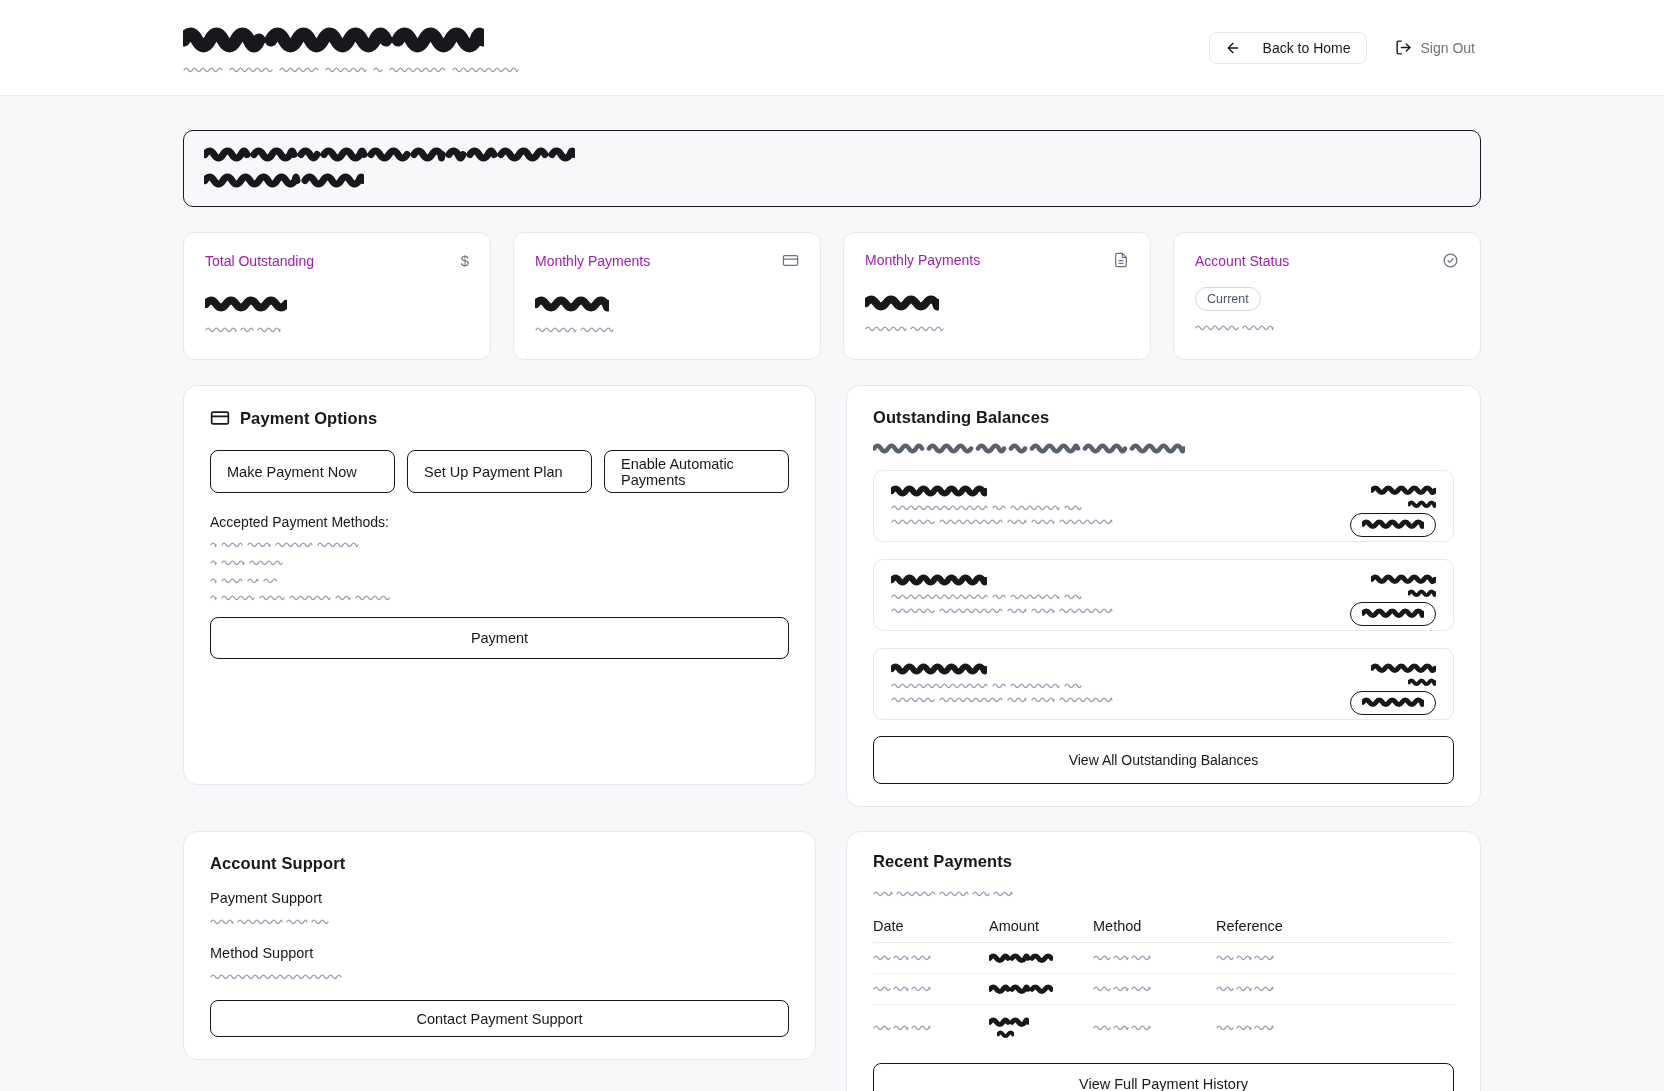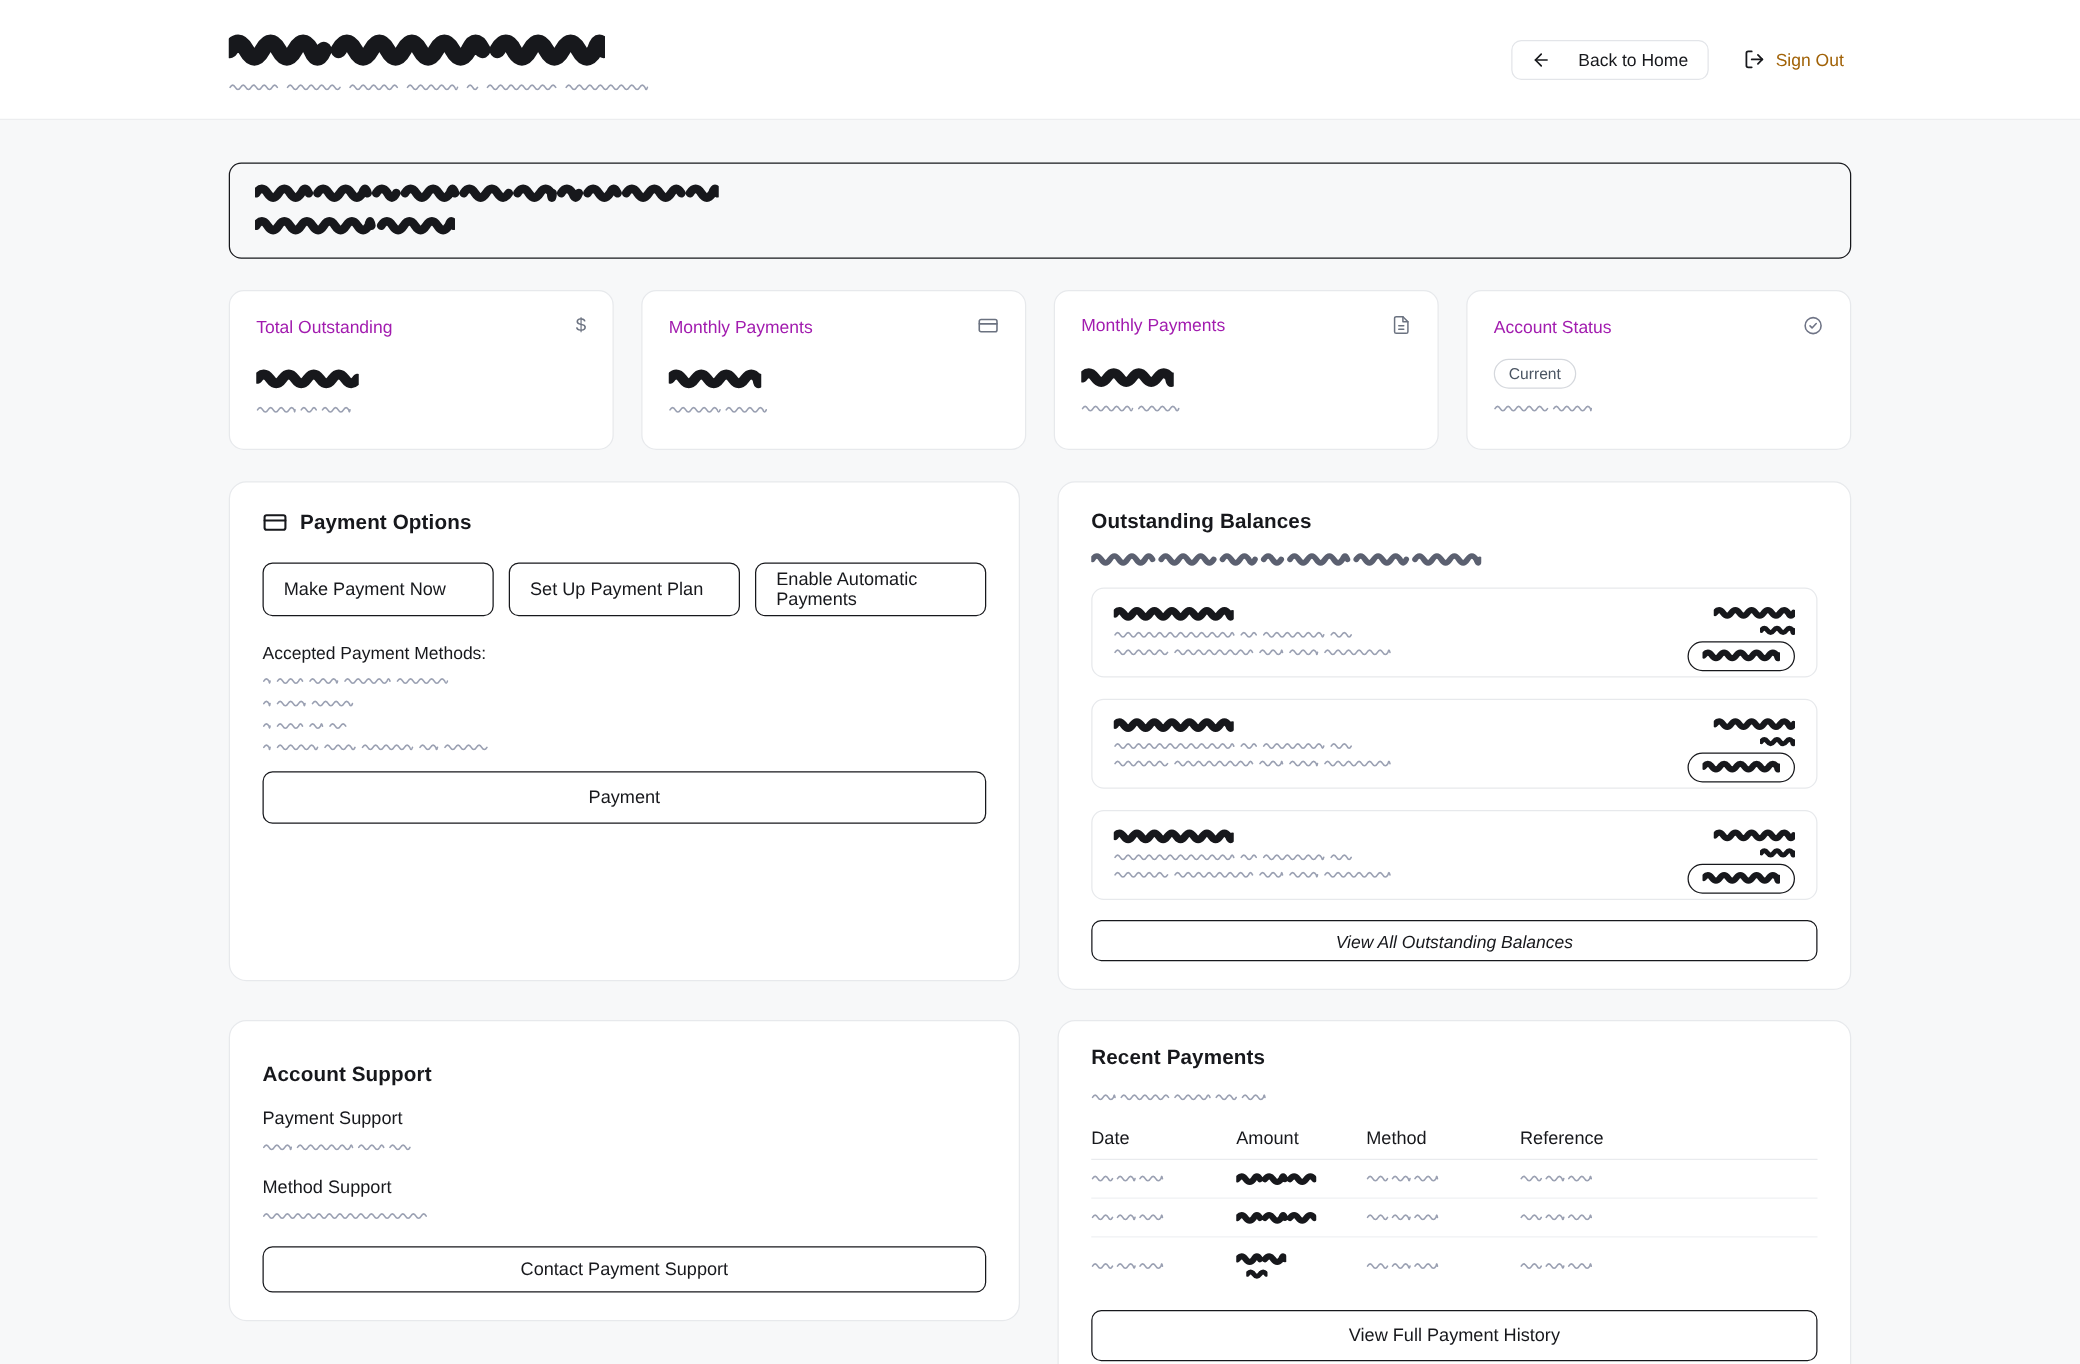--- a/index.html
+++ b/index.html
@@ -18,21 +18,21 @@
   .header-left { display:flex; flex-direction:column; gap:12px; padding-top:4px; }
   .header-right { display:flex; align-items:center; gap:22px; }
   .btn-outline-light {
     display:flex; align-items:center; gap:22px;
     border:1px solid #e3e5e9; border-radius:8px; background:#fff;
     padding:7px 15px; font-size:14px; color:#17181c; cursor:pointer;
     font-family:inherit;
   }
   .btn-ghost {
     display:flex; align-items:center; gap:9px; border:none; background:transparent;
-    font-size:14px; color:#a16207; cursor:pointer; font-family:inherit; padding:7px 6px;
+    font-size:14px; color:#737373; cursor:pointer; font-family:inherit; padding:7px 6px;
   }
   .container { width:1298px; margin:0 auto; padding:34px 0 30px 0; }
   .notice {
     border:1.5px solid #17181c; border-radius:10px;
     padding:15px 20px 17px 20px; display:flex; flex-direction:column; gap:9px;
   }
   .stats-row { display:grid; grid-template-columns:repeat(4,1fr); gap:22px; margin-top:25px; }
   .stat-card {
     background:#fff; border:1px solid #e7e9ec; border-radius:12px;
     height:128px; padding:19px 21px; position:relative;
@@ -68,21 +68,21 @@
   .balance-item {
     border:1px solid #e7e9ec; border-radius:10px; height:72px;
     padding:13px 17px; display:flex; justify-content:space-between; background:#fff;
   }
   .balance-left { display:flex; flex-direction:column; gap:6px; }
   .balance-right { display:flex; flex-direction:column; align-items:flex-end; gap:2px; }
   .pill-btn {
     border:1.5px solid #17181c; border-radius:999px; background:#fff;
     padding:4px 11px 5px 11px; cursor:pointer; line-height:0; margin-top:2px;
   }
-  .view-all-btn { margin-top:16px; height:33px; font-size:14px;font-style:italic; }
+  .view-all-btn { margin-top:16px; height:48px; font-size:14px; }
   .support-item-label { font-size:14.5px; color:#17181c; }
   .sp-1 { margin-top:17px; } .sp-2 { margin-top:6px; }
   .sp-3 { margin-top:15px; } .sp-4 { margin-top:6px; }
   .contact-btn { margin-top:15px; height:37px; }
   .rp-sub { margin-top:13px; }
   .rp-table { margin-top:8px; }
   .rp-row {
     display:grid; grid-template-columns:116px 104px 123px 1fr;
     align-items:center; border-bottom:1px solid #f0f1f3;
   }
@@ -328,21 +328,21 @@
                     <path d=" M 1.0 6.3 Q 4.3 1.8 7.5 6.3 Q 10.8 10.8 14.0 6.3 Q 17.3 1.8 20.5 6.3 Q 23.8 10.8 27.0 6.3 Q 30.3 1.8 33.5 6.3 Q 36.8 10.8 40.0 6.3 Q 43.3 1.8 46.5 6.3 Q 49.8 10.8 53.0 6.3 Q 56.3 1.8 59.5 6.3 Q 60.3 10.8 61.0 6.3" fill="none" stroke="#17181c" stroke-width="5" stroke-linecap="round" stroke-linejoin="round"></path>
                   </svg></span></button>
           </div>
         </div>
 
       </div>
       <button class="btn-dark-outline center view-all-btn">View All Outstanding Balances</button>
     </div>
 
     <div class="panel" style="min-height:204px;">
-      <div class="panel-title" style="font-weight:600;margin-top:12px;">Account Support</div>
+      <div class="panel-title" style="font-weight:600;">Account Support</div>
       <div class="support-item-label sp-1">Payment Support</div>
       <div class="sp-2"><span class="scrib"><svg width="119" height="7.8" viewBox="0 0 119 7.8" aria-hidden="true">
               <path d=" M 1.0 3.9 Q 3.1 0.4 5.2 3.9 Q 7.3 7.4 9.4 3.9 Q 11.5 0.4 13.6 3.9 Q 15.7 7.4 17.8 3.9 Q 19.9 0.4 22.0 3.9 Q 22.5 7.4 23.0 3.9 M 28.0 3.9 Q 30.1 0.4 32.2 3.9 Q 34.3 7.4 36.4 3.9 Q 38.5 0.4 40.6 3.9 Q 42.7 7.4 44.8 3.9 Q 46.9 0.4 49.0 3.9 Q 51.1 7.4 53.2 3.9 Q 55.3 0.4 57.4 3.9 Q 59.5 7.4 61.6 3.9 Q 63.7 0.4 65.8 3.9 Q 67.9 7.4 70.0 3.9 Q 71.0 0.4 72.0 3.9 M 77.0 3.9 Q 79.1 0.4 81.2 3.9 Q 83.3 7.4 85.4 3.9 Q 87.5 0.4 89.6 3.9 Q 91.7 7.4 93.8 3.9 Q 95.4 0.4 97.0 3.9 M 102.0 3.9 Q 104.1 0.4 106.2 3.9 Q 108.3 7.4 110.4 3.9 Q 112.5 0.4 114.6 3.9 Q 116.3 7.4 118.0 3.9" fill="none" stroke="#9aa0b2" stroke-width="1.3" stroke-linecap="round" stroke-linejoin="round"></path>
             </svg></span></div>
       <div class="support-item-label sp-3">Method Support</div>
       <div class="sp-4"><span class="scrib"><svg width="132" height="7.8" viewBox="0 0 132 7.8" aria-hidden="true">
               <path d=" M 1.0 3.9 Q 3.1 0.4 5.2 3.9 Q 7.3 7.4 9.4 3.9 Q 11.5 0.4 13.6 3.9 Q 15.7 7.4 17.8 3.9 Q 19.9 0.4 22.0 3.9 Q 24.1 7.4 26.2 3.9 Q 28.3 0.4 30.4 3.9 Q 32.5 7.4 34.6 3.9 Q 36.7 0.4 38.8 3.9 Q 40.9 7.4 43.0 3.9 Q 45.1 0.4 47.2 3.9 Q 49.3 7.4 51.4 3.9 Q 53.5 0.4 55.6 3.9 Q 57.7 7.4 59.8 3.9 Q 61.9 0.4 64.0 3.9 Q 66.1 7.4 68.2 3.9 Q 70.3 0.4 72.4 3.9 Q 74.5 7.4 76.6 3.9 Q 78.7 0.4 80.8 3.9 Q 82.9 7.4 85.0 3.9 Q 87.1 0.4 89.2 3.9 Q 91.3 7.4 93.4 3.9 Q 95.5 0.4 97.6 3.9 Q 99.7 7.4 101.8 3.9 Q 103.9 0.4 106.0 3.9 Q 108.1 7.4 110.2 3.9 Q 112.3 0.4 114.4 3.9 Q 116.5 7.4 118.6 3.9 Q 120.7 0.4 122.8 3.9 Q 124.9 7.4 127.0 3.9 Q 129.0 0.4 131.0 3.9" fill="none" stroke="#9aa0b2" stroke-width="1.3" stroke-linecap="round" stroke-linejoin="round"></path>
             </svg></span></div>
       <button class="btn-dark-outline center contact-btn">Contact Payment Support</button>
     </div>

